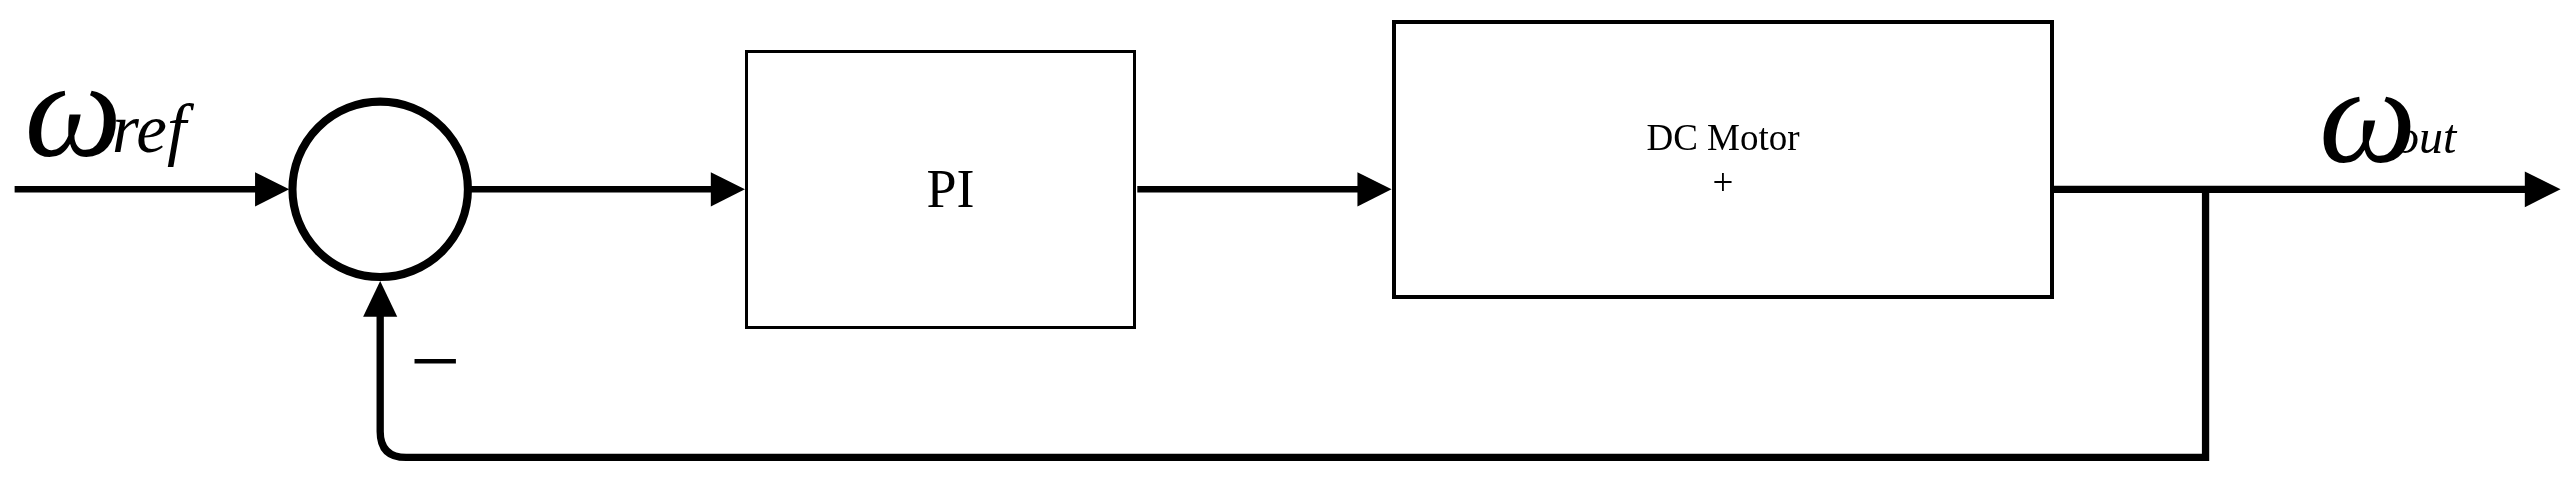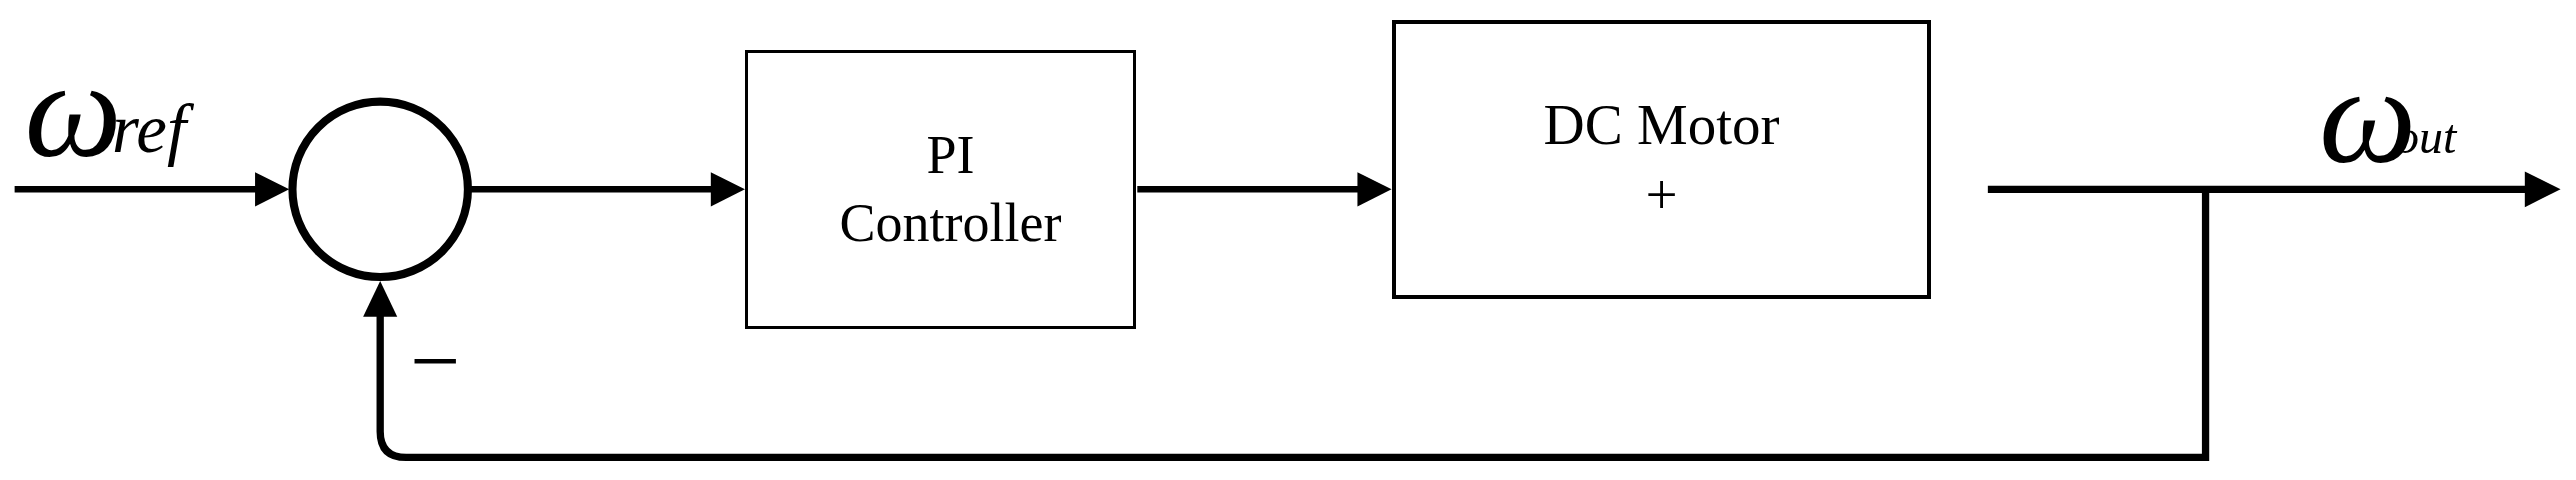--- a/index.html
+++ b/index.html
@@ -30,23 +30,23 @@
   }
   .block.pi {
     left: 745px; top: 50px;
     width: 391px; height: 279px;
     font-size: 54px;
     line-height: 1.25;
     padding-left: 20px;
   }
   .block.dc {
     left: 1392px; top: 20.3px;
-    width: 539px; height: 279px;
+    width: 662px; height: 279px;
     border-width: 4.1px;
-    font-size: 57px;
+    font-size: 37px;
     line-height: 1.22;
   }
   .block span { display: block; white-space: nowrap; }
   .sig { position: absolute; font-style: italic; line-height: 1; white-space: nowrap; }
   .sig.omega-in  { left: 24.4px;   top: 41px;  font-size: 138px; }
   .sig.sub-in    { left: 112px;  top: 95px; font-size: 69px;  }
   .sig.omega-out { left: 2319px; top: 47px;  font-size: 138px; }
   .sig.sub-out   { left: 2395px; top: 113px; font-size: 48px;  }
   .sig.minus     { left: 410px;  top: 317px; font-size: 89px; font-style: normal; }
 </style>
@@ -70,21 +70,20 @@
 
     <line x1="2447" y1="233" x2="3112" y2="233" stroke-width="9"></line>
     <polygon points="3152,233 3108,211 3108,255" fill="#000000" stroke="none"></polygon>
 
     <path d="M 2715 233 L 2715 563 L 500 563 Q 468 563 468 531 L 468 388" stroke-width="9" stroke-linejoin="miter"></path>
     <polygon points="468,346 447,390 489,390" fill="#000000" stroke="none"></polygon>
   </svg>
 
   <div class="block pi">
     <span>PI</span>
-    <span>Controller</span>
   </div>
 
   <div class="block dc">
     <span>DC Motor</span>
     <span>+</span>
   </div>
 
   <span class="sig omega-in">ω</span>
   <span class="sig sub-in">ref</span>
 

